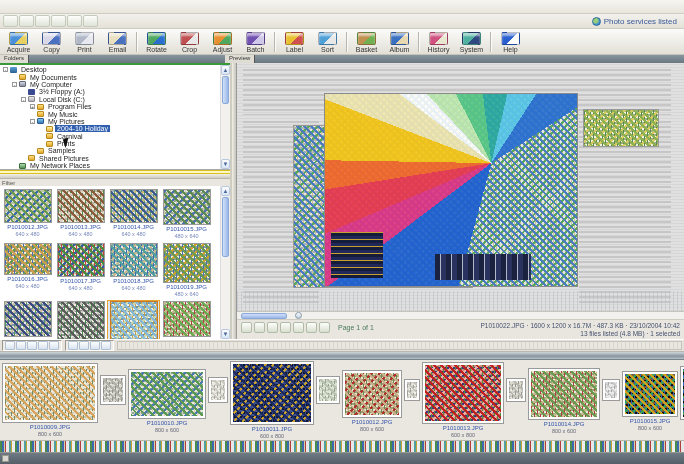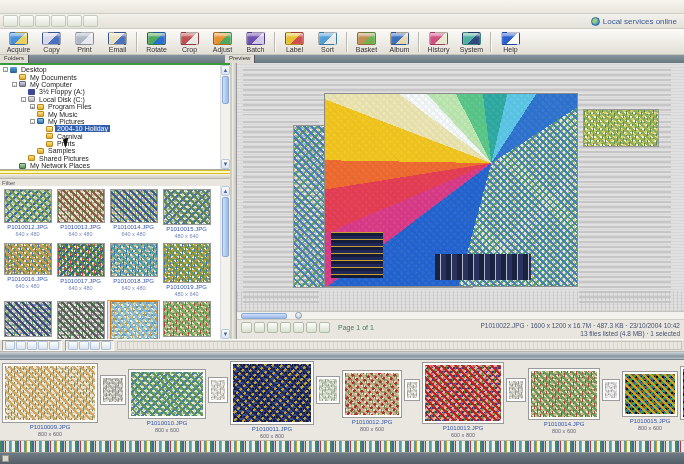--- a/index.html
+++ b/index.html
@@ -199,21 +199,21 @@
     <div class="qbtn"></div>
         <div class="qbtn"></div>
         <div class="qbtn"></div>
         <div class="qbtn"></div>
         <div class="qbtn"></div>
         <div class="qbtn"></div>
       </div>
     <div class="qspacer"></div>
     <div class="qlink">
       <span class="qglobe"></span>
-      <span>Local services online</span>
+      <span>Photo services listed</span>
     </div>
   </div>
 
   <div class="toolbar">
 
   <div class="tbtn" style="--c1: #4a90d8; --c2: #e8d060;">
         <div class="tico"></div>
         <div class="tlabel">Acquire</div>
       </div>
       <div class="tbtn" style="--c1: #d8d8e8; --c2: #4a70c0;">

